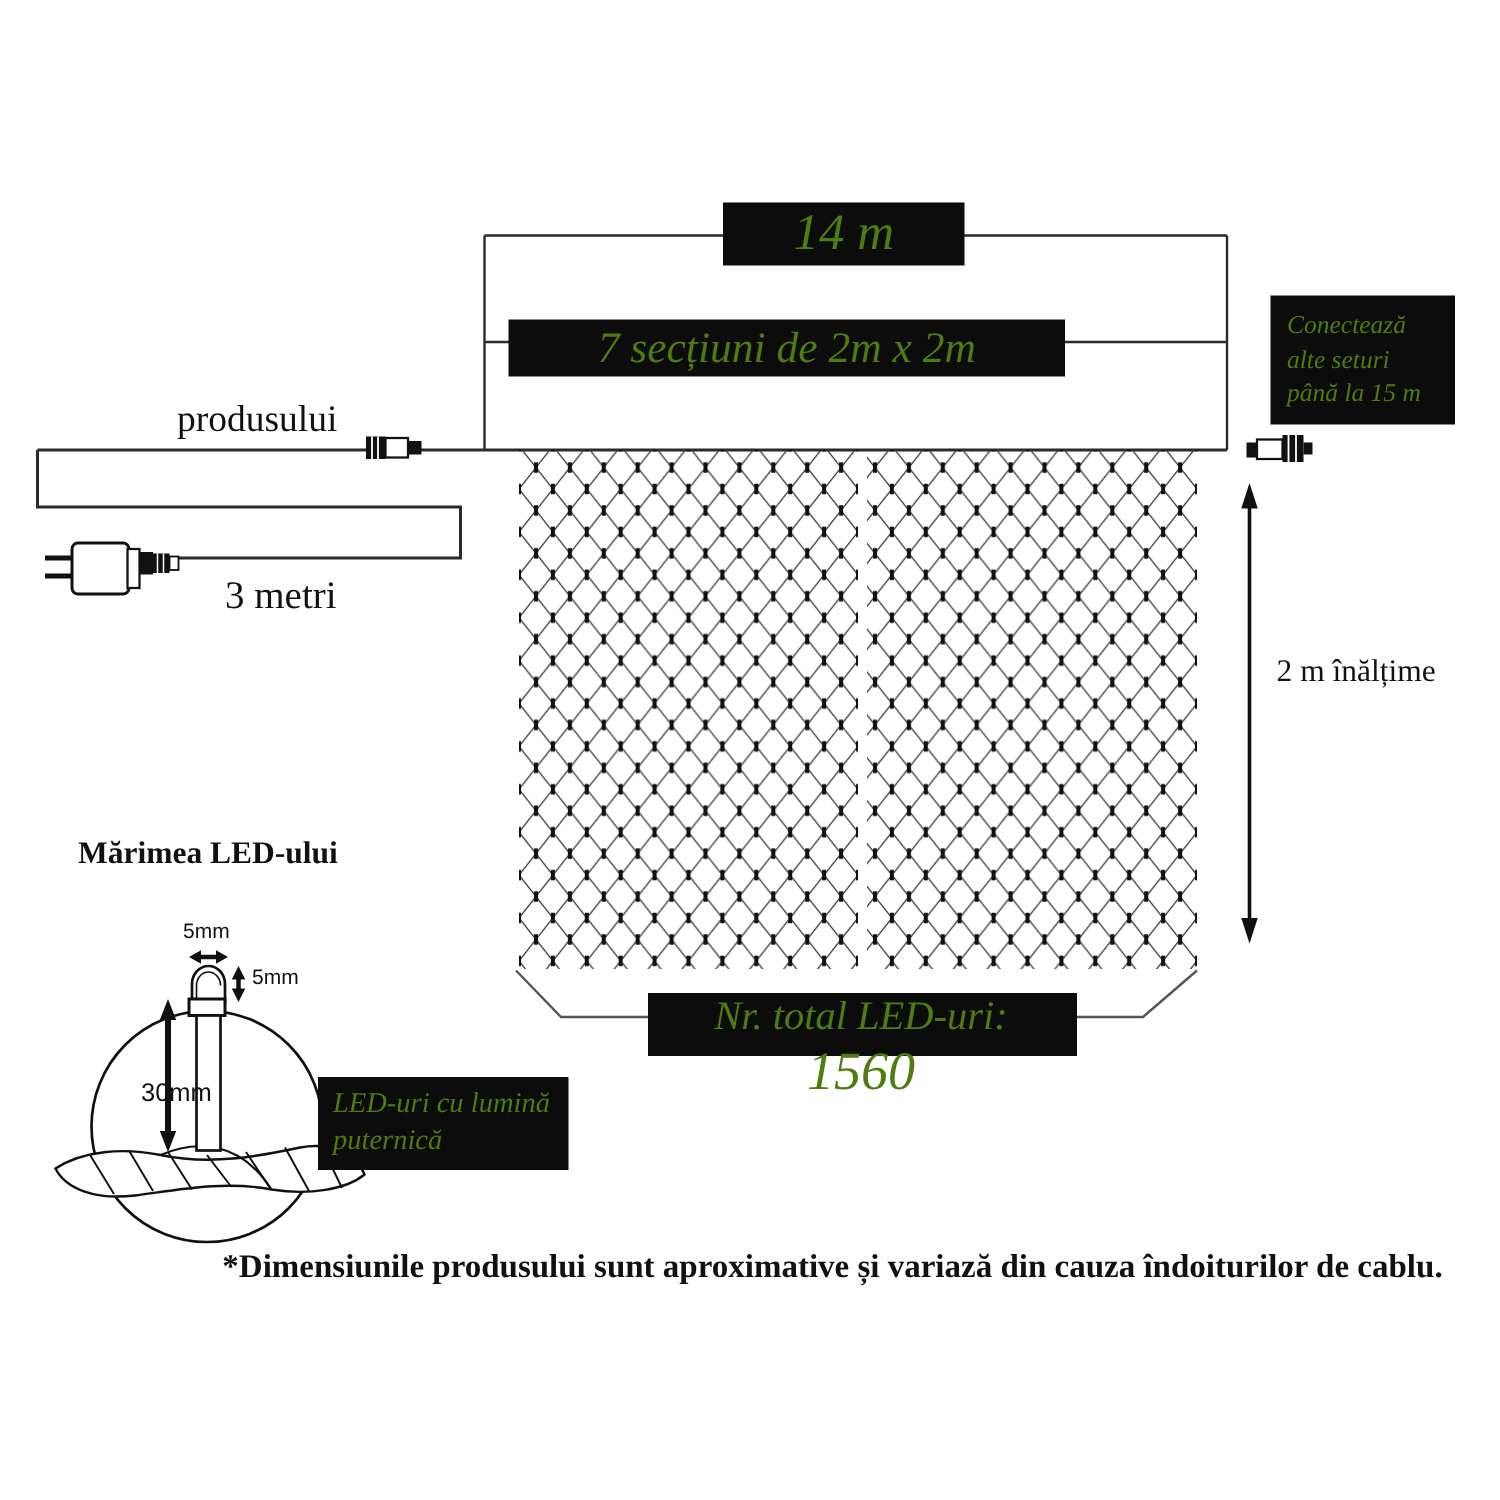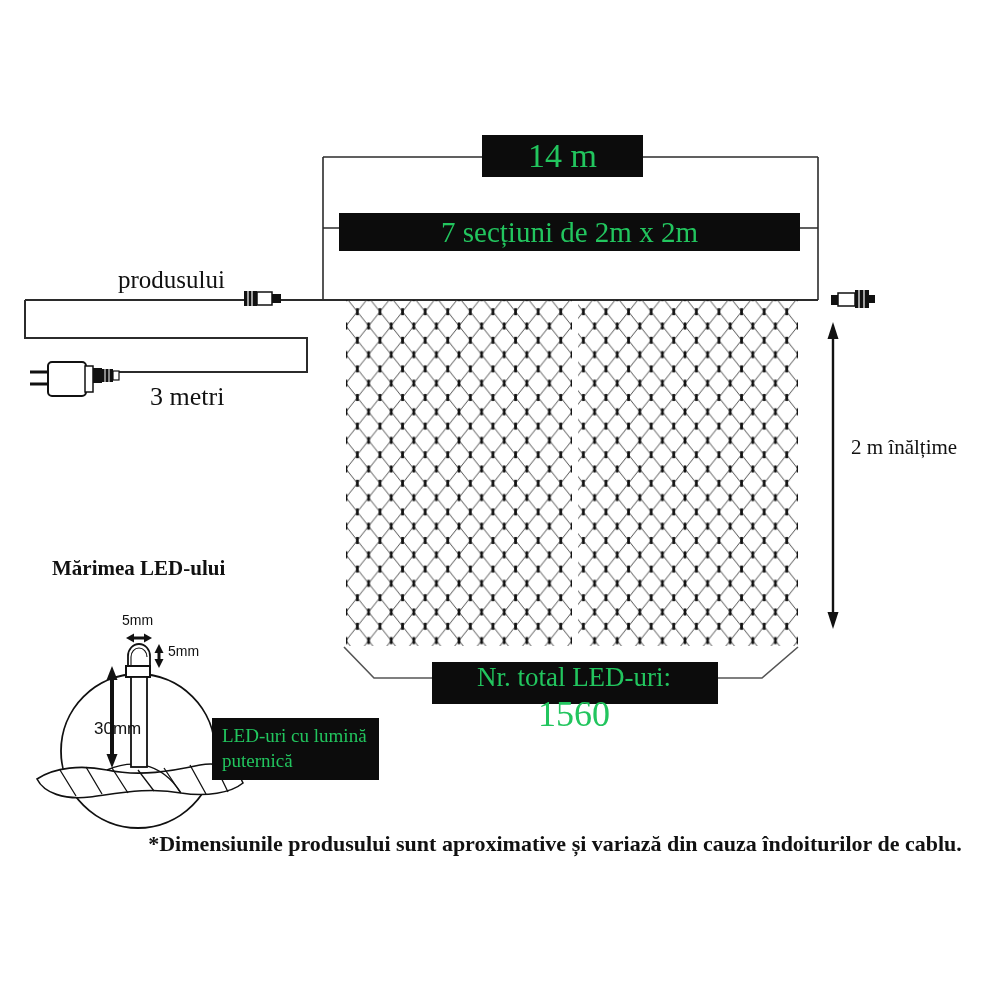--- a/index.html
+++ b/index.html
@@ -1,22 +1,22 @@
 <!DOCTYPE html>
 <html><head>
 <meta charset="utf-8">
 <style>
   html,body{margin:0;padding:0;background:#ffffff;}
   .canvas{position:relative;width:1000px;height:1000px;background:#ffffff;overflow:hidden;
           font-family:"Liberation Serif", serif;color:#111;}
   .abs{position:absolute;}
   svg{position:absolute;left:0;top:0;}
-  .blackbox{position:absolute;background:#0c0c0c;color:#22c55e;display:flex;align-items:center;}
+  .blackbox{position:absolute;background:#0c0c0c;color:#4d7c0f;display:flex;align-items:center;font-style:italic;}
   .b14{left:482px;top:135px;width:161px;height:42px;justify-content:center;font-size:34px;}
-  .bsec{left:339px;top:213px;width:461px;height:38px;justify-content:center;font-size:29px;}
+  .bsec{left:339px;top:213px;width:371px;height:38px;justify-content:center;font-size:29px;}
   .bconn{left:847px;top:197px;width:123px;height:86px;font-size:17px;line-height:1.35;padding:0 0 0 11px;box-sizing:border-box;}
   .btotal{left:432px;top:662px;width:286px;height:42px;justify-content:space-between;padding:0 14px 0 12px;box-sizing:border-box;flex-direction:column;}
   .btotal .lbl{font-size:27px;}
   .btotal .num{font-size:36px;}
   .bcallout{left:212px;top:718px;width:167px;height:62px;font-size:19px;line-height:1.3;padding:0 0 0 10px;box-sizing:border-box;}
   .t-prelungitor{left:118px;top:266px;font-size:25px;}
   .t-3metri{left:150px;top:382px;font-size:26px;}
   .t-height{left:851px;top:435px;font-size:21px;}
   .t-marimea{left:52px;top:556px;font-size:21px;font-weight:bold;}
   .mm{font-family:"Liberation Sans", sans-serif;font-weight:normal;}
@@ -124,20 +124,27 @@
   </svg>
 
   <div class="blackbox b14">
     <span>14 m</span>
   </div>
 
   <div class="blackbox bsec">
     <span>7 secțiuni de 2m x 2m</span>
   </div>
 
+  <div class="blackbox bconn">
+    <div>
+      <div>Conectează</div>
+      <div>alte seturi</div>
+      <div>până la 15 m</div>
+    </div>
+  </div>
 
   <div class="blackbox btotal">
     <span class="lbl">Nr. total LED-uri:</span>
     <span class="num">1560</span>
   </div>
 
   <div class="blackbox bcallout">
     <div>
       <div>LED-uri cu lumină</div>
       <div>puternică</div>

